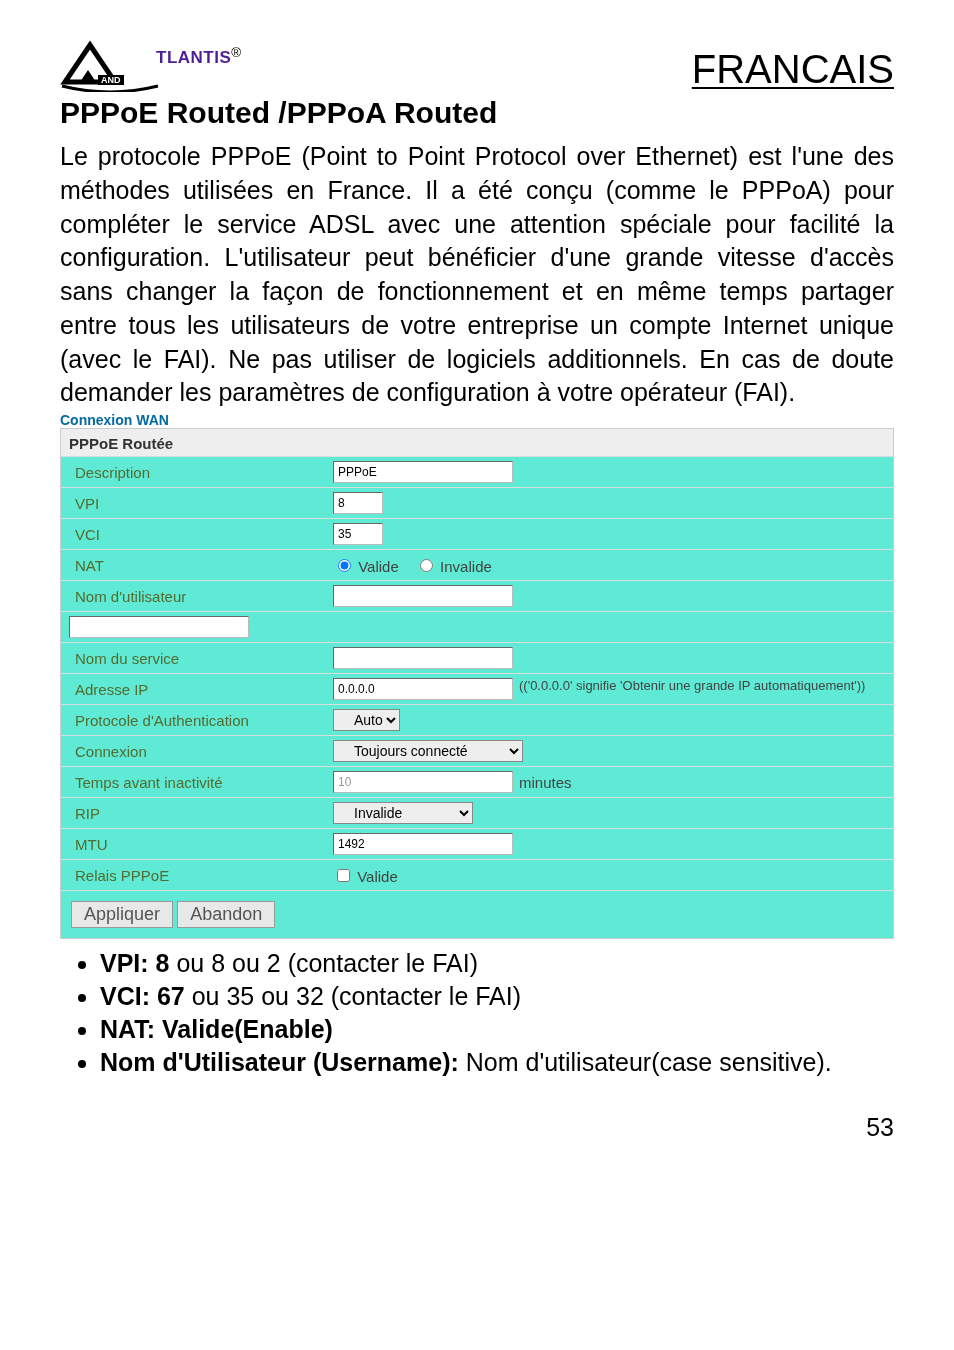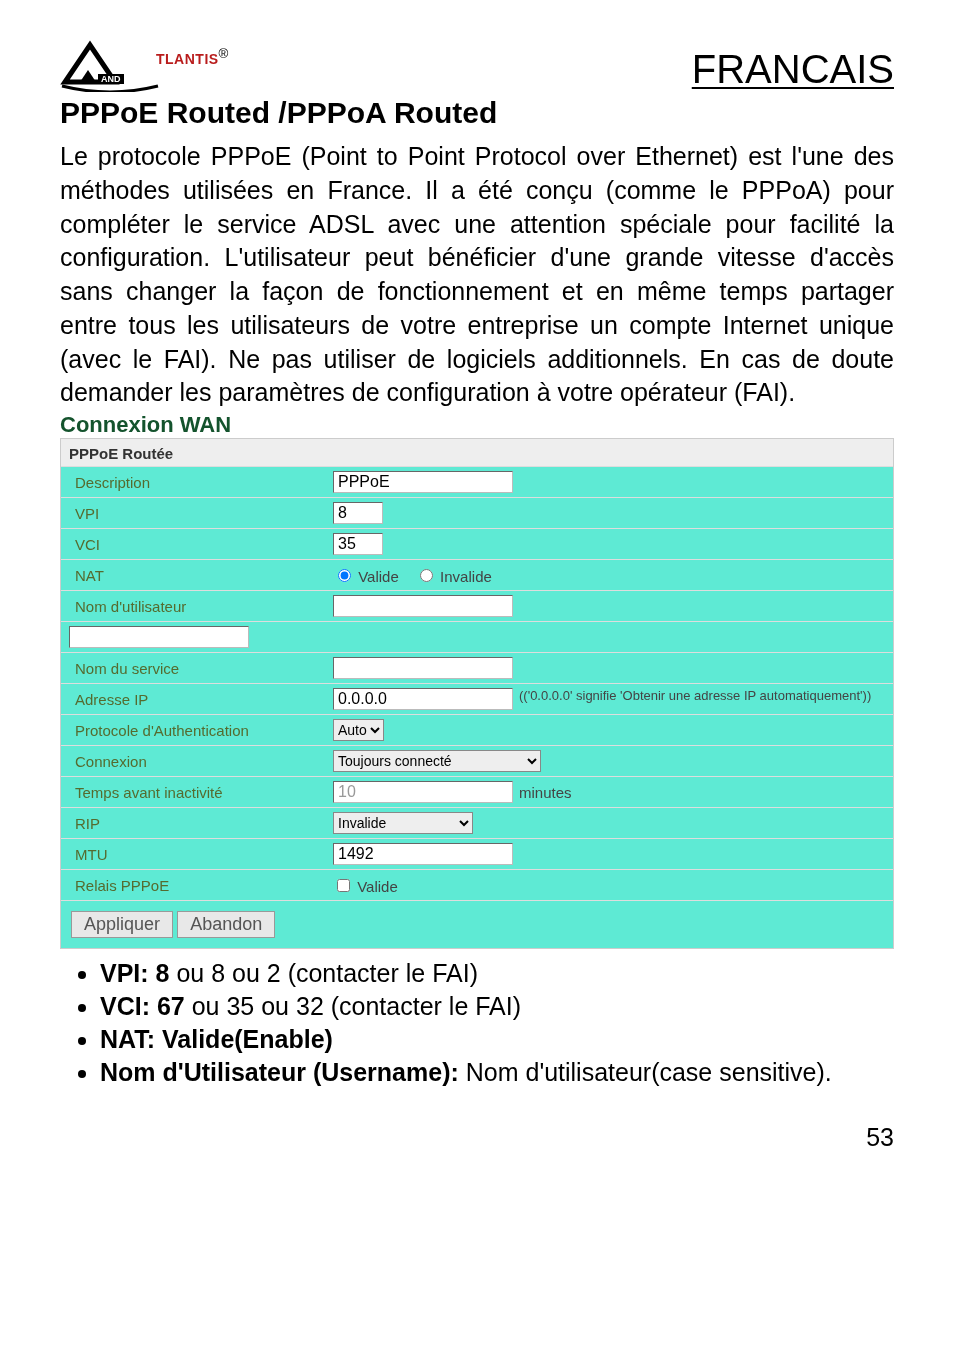--- a/index.html
+++ b/index.html
@@ -16,22 +16,22 @@
     align-items: flex-end;
     justify-content: space-between;
   }
   .logo {
     display: flex;
     align-items: center;
   }
   .logo svg { display:block; }
   .logo-text {
     font-weight: bold;
-    font-size: 14px;
-    color: #b91c1c;
+    font-size: 17px;
+    color: #4c1d95;
     letter-spacing: 0.5px;
   }
   .lang-tag {
     font-size: 40px;
     font-weight: normal;
     text-decoration: underline;
     text-decoration-thickness: 2px;
     text-underline-offset: 4px;
   }
   h2.section-title {
@@ -39,23 +39,23 @@
     font-weight: bold;
     margin: 4px 0 10px 0;
   }
   p.intro {
     font-size: 25px;
     line-height: 1.35;
     text-align: justify;
     margin: 8px 0 0 0;
   }
   .wan-title {
-    font-size: 22px;
-    font-weight: bold;
-    color: #14532d;
+    font-size: 14px;
+    font-weight: bold;
+    color: #0369a1;
     margin-top: 2px;
   }
   .panel {
     border: 1px solid #ccc;
     background: #5eead4;
     font-size: 15px;
     color:#4a4a4a;
   }
   .sub-title {
     font-weight: bold;
@@ -78,32 +78,33 @@
   .row .value {
     flex: 1;
     padding: 4px 8px;
     display:flex;
     align-items:center;
     gap:6px;
     color:#444;
   }
   input[type=text] {
     font-family: inherit;
-    font-size: 16px;
+    font-size: 12px;
     padding: 1px 4px;
     border: 1px inset #bbb;
     background:#fff;
     height:18px;
   }
   select {
     font-family: inherit;
     font-size: 14px;
     background:#eee;
     border:1px solid #888;
     height:22px;
+    padding-left:16px;
   }
   .btn-row {
     padding:10px;
     border-top:1px solid #ddd;
   }
   button {
     font-family: inherit;
     font-size:18px;
     padding:2px 12px;
     background:#e8e8e8;
@@ -196,33 +197,33 @@
   <div class="row">
     <div class="label">Nom du service</div>
     <div class="value">
         <input type="text" style="width: 170px;" value="">
       </div>
   </div>
   <div class="row">
     <div class="label">Adresse IP</div>
     <div class="value" style="align-items:flex-start;">
       <input type="text" style="width: 170px;" value="0.0.0.0">
-      <span class="hint">(('0.0.0.0' signifie 'Obtenir une adresse IP automatiquement'))</span>
+      <span class="hint">(('0.0.0.0' signifie 'Obtenir une grande IP automatiquement'))</span>
     </div>
   </div>
   <div class="row">
     <div class="label">Protocole d'Authentication</div>
     <div class="value">
         <select><option>Auto</option></select>
       </div>
   </div>
   <div class="row">
     <div class="label">Connexion</div>
     <div class="value">
-        <select style="width:208px"><option>Toujours connecté</option></select>
+        <select style="width:190px"><option>Toujours connecté</option></select>
       </div>
   </div>
   <div class="row">
     <div class="label">Temps avant inactivité</div>
     <div class="value">
       <input type="text" style="width: 170px; color: rgb(153, 153, 153);" disabled="" value="10">
       <span>minutes</span>
     </div>
   </div>
   <div class="row">

